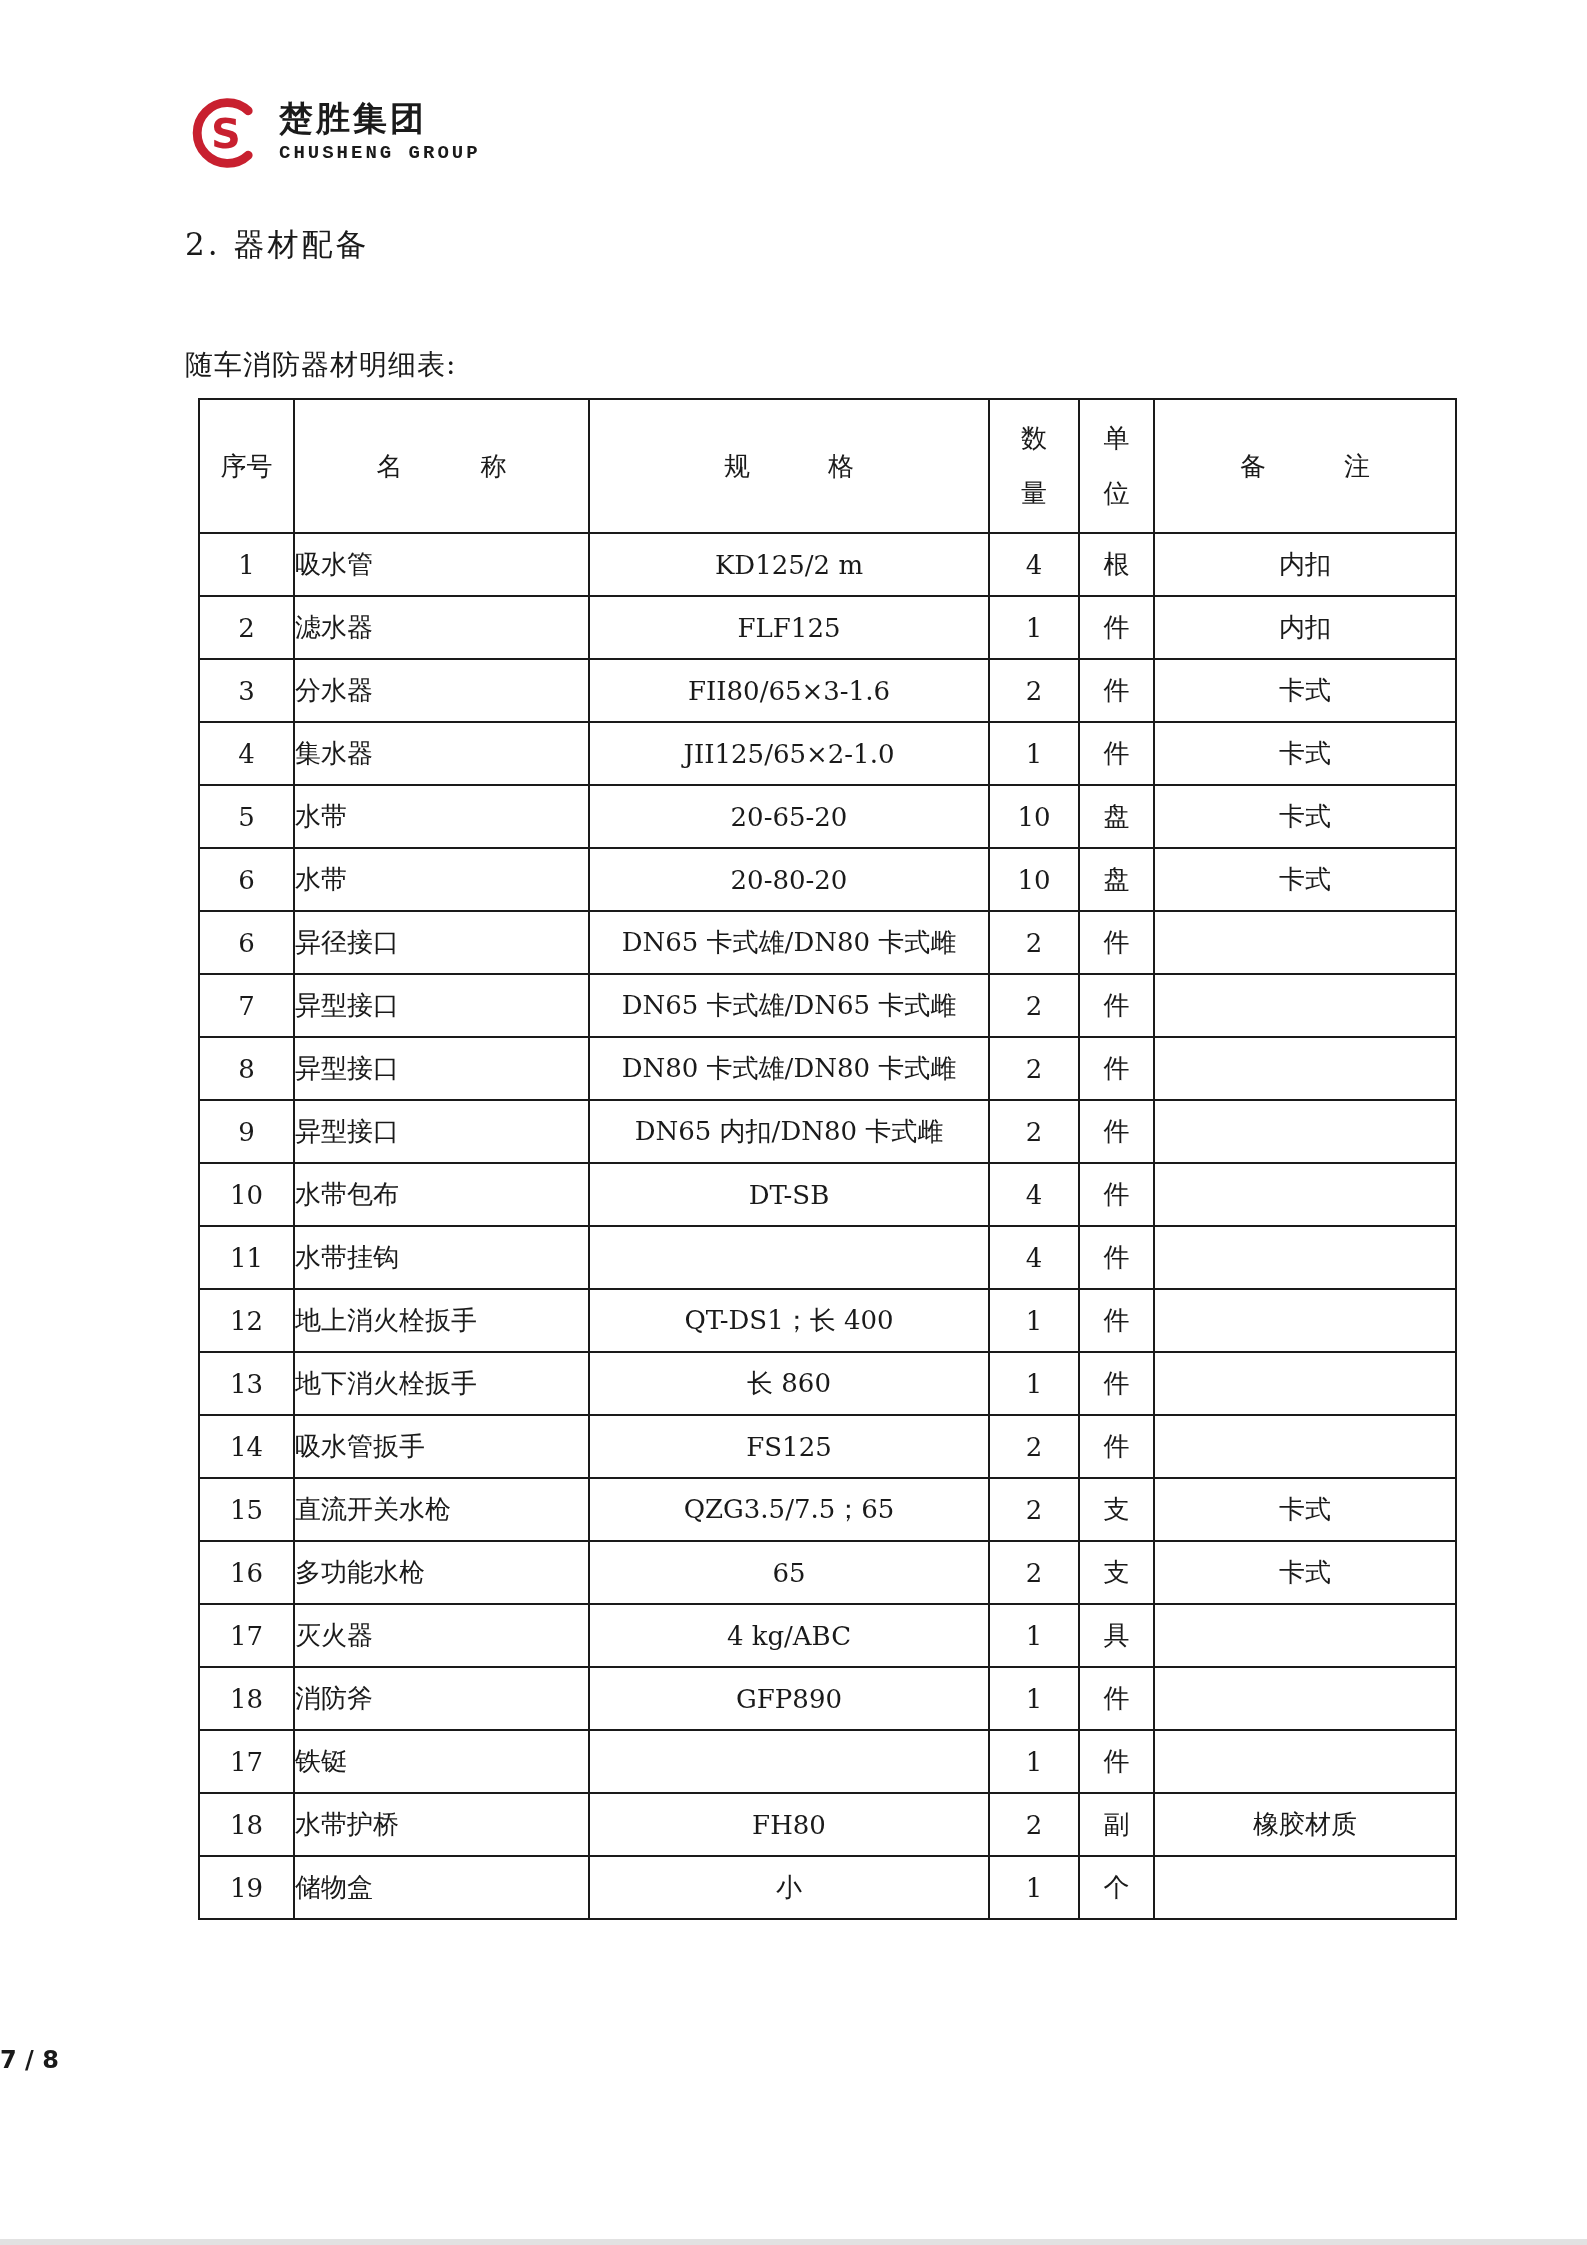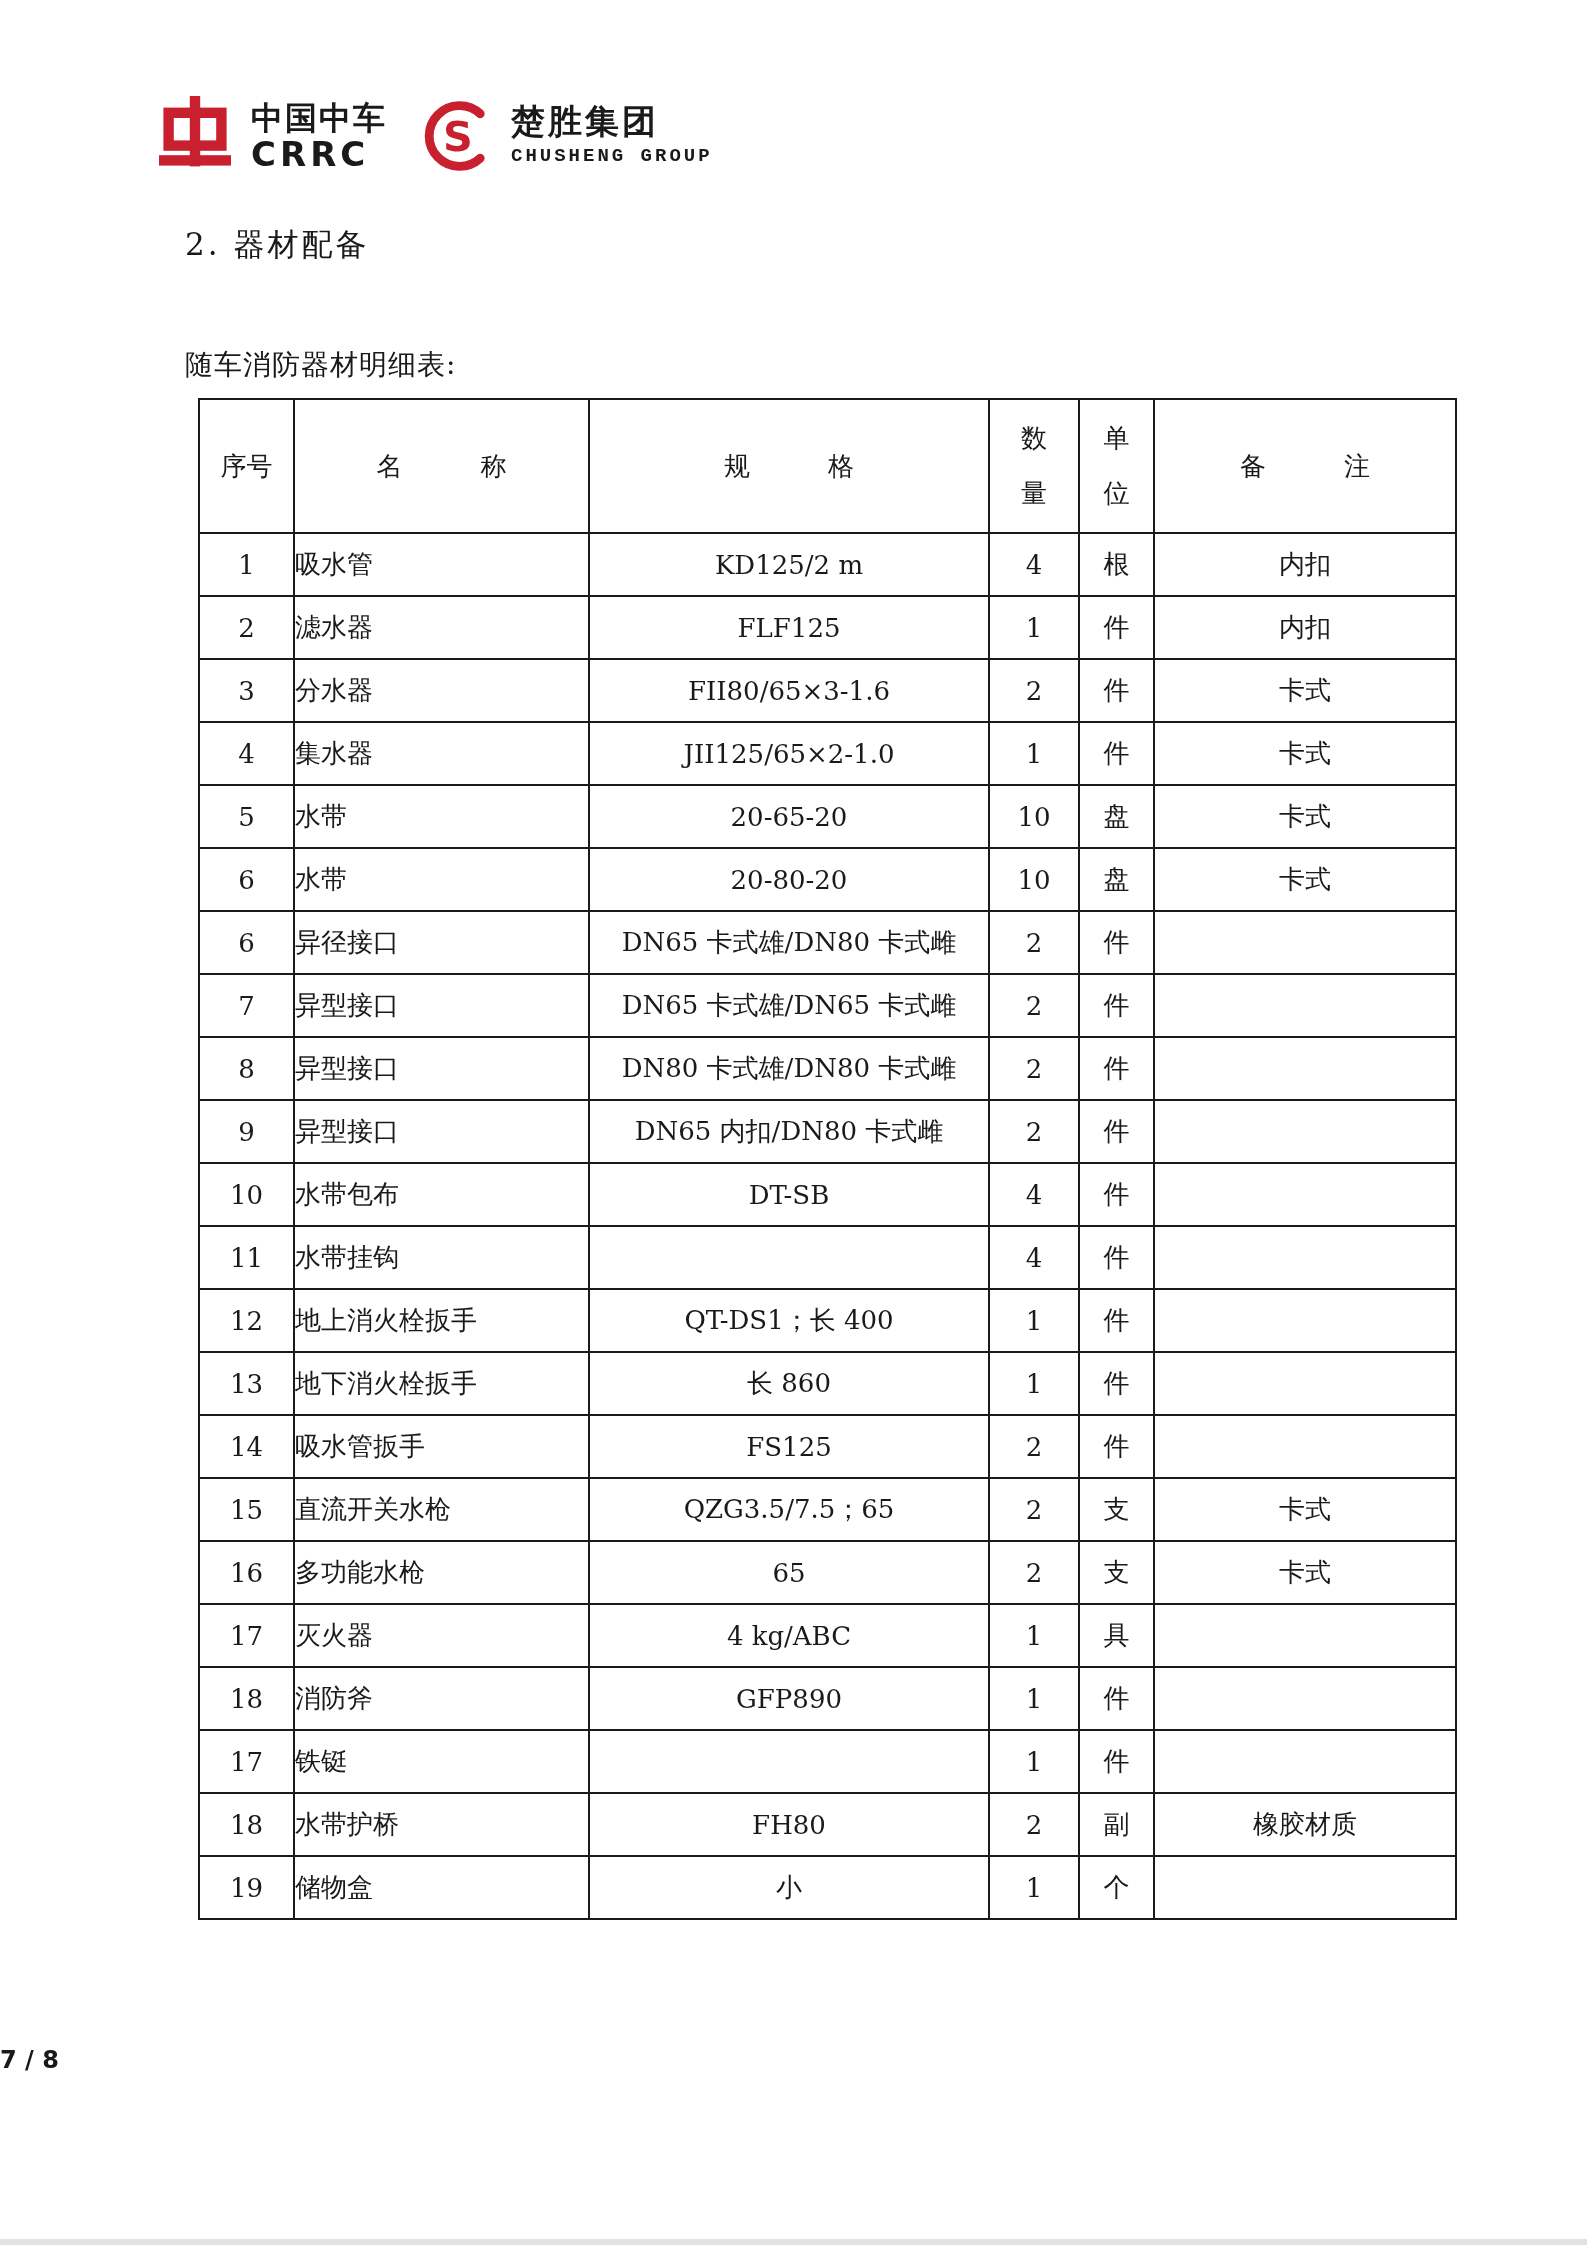--- a/index.html
+++ b/index.html
@@ -93,31 +93,20 @@
     height: 6px;
     background: #e2e2e2;
   }
 </style>
 </head>
 <body>
 
 <div class="page">
 
   <div class="logo-row">
-    <div class="logo">
-      <svg class="logo-emblem" width="80" height="80" viewBox="0 0 100 100">
-        <rect x="43.5" y="0" width="13" height="88" fill="#C8202F"></rect>
-        <rect x="17" y="21" width="66" height="41" fill="none" stroke-width="13" stroke="#C8202F"></rect>
-        <rect x="5" y="74" width="90" height="13" fill="#C8202F"></rect>
-      </svg>
-      <div class="crrc-text">
-        <div class="crrc-cn">中国中车</div>
-        <div class="crrc-en">CRRC</div>
-      </div>
-    </div>
 
     <div class="logo chusheng">
       <svg class="logo-emblem" width="74" height="74" viewBox="0 0 100 100">
         <path d="M 80 20 A 41 41 0 1 0 80 80" fill="none" stroke-width="12" stroke-linecap="round" stroke="#C8202F"></path>
         <text x="50" y="70" text-anchor="middle" font-size="56" font-weight="bold" font-family="DejaVu Sans, sans-serif" fill="#C8202F">S</text>
       </svg>
       <div class="chusheng-text">
         <div class="chusheng-cn">楚胜集团</div>
         <div class="chusheng-en">CHUSHENG GROUP</div>
       </div>

